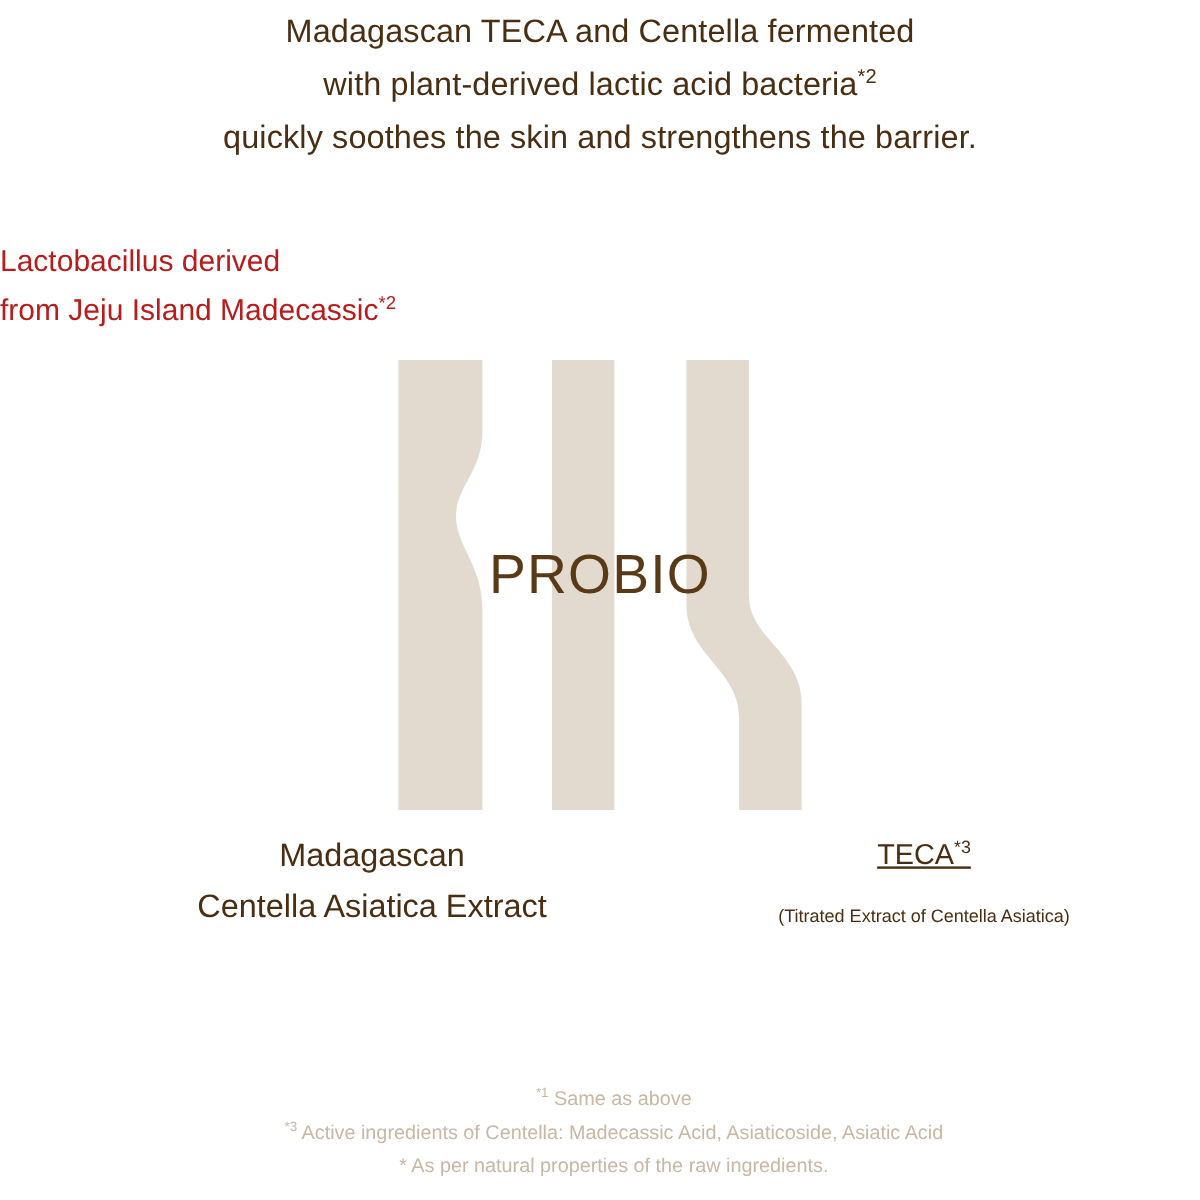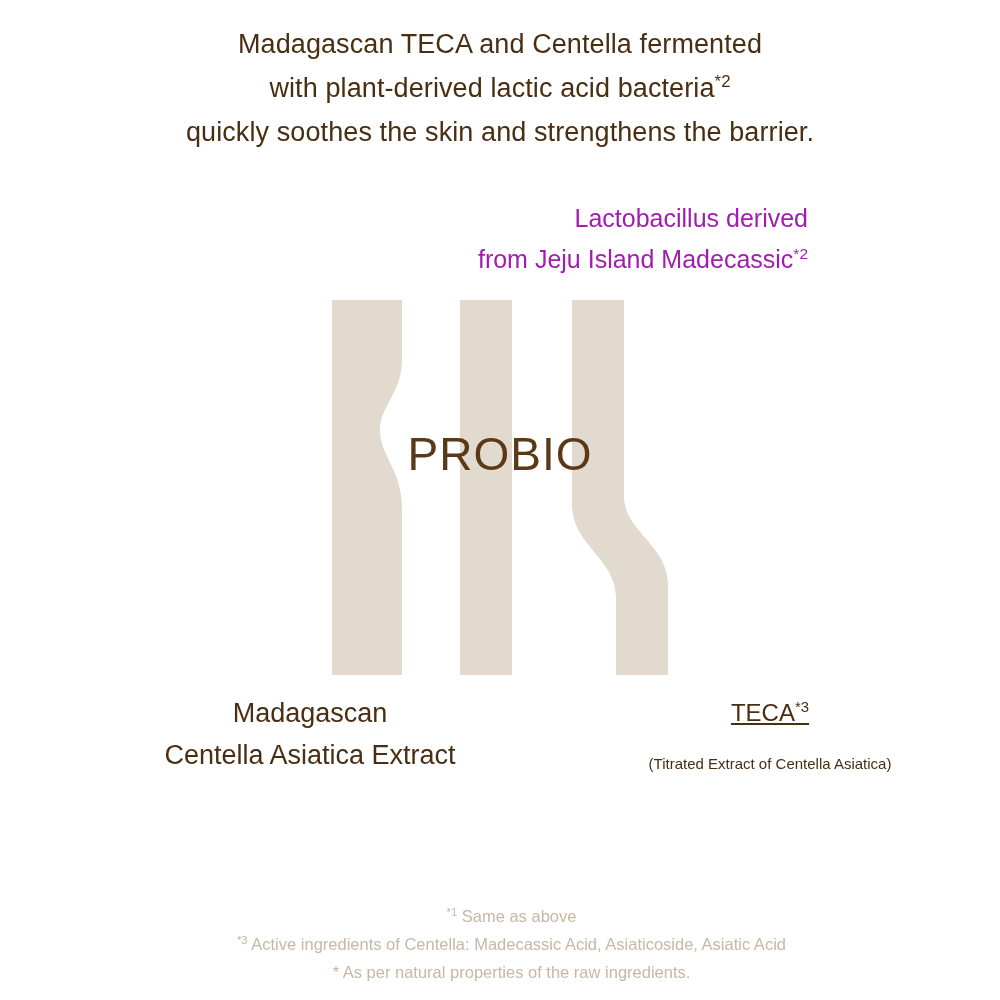--- a/index.html
+++ b/index.html
@@ -12,56 +12,56 @@
   .page {
     position: relative;
     width: 1000px; height: 1000px;
     overflow: hidden;
     background: #ffffff;
   }
 
   
   .headline {
     position: absolute;
-    top: 22px; left: 0; width: 1000px;
+    top: 4px; left: 0; width: 1000px;
     text-align: center;
     color: #4a2e12;
     font-size: 27px;
     line-height: 44px;
     letter-spacing: 0.1px;
   }
   .headline .line { display: block; white-space: pre; }
   sup {
     font-size: 0.62em;
     vertical-align: super;
     line-height: 0;
   }
 
   
   .subhead {
     position: absolute;
     top: 198px; left: 0; width: 808px;
-    text-align: right;
-    color: #a21caf;
+    text-align: left;
+    color: #b91c1c;
     font-size: 25px;
     line-height: 41px;
   }
   .subhead .line { display: block; white-space: pre; }
 
   
   .graphic {
     position: absolute;
     top: 300px; left: 310px;
     width: 390px; height: 375px;
   }
   .graphic svg { display: block; }
 
   .probio-text {
     position: absolute;
-    top: 420px; left: 0; width: 1000px;
+    top: 444px; left: 0; width: 1000px;
     text-align: center;
     color: #5a3a16;
     font-size: 46px;
     line-height: 68px;
     letter-spacing: 1px;
   }
   .probio-text .line { display: block; }
 
   
   .label-left {

